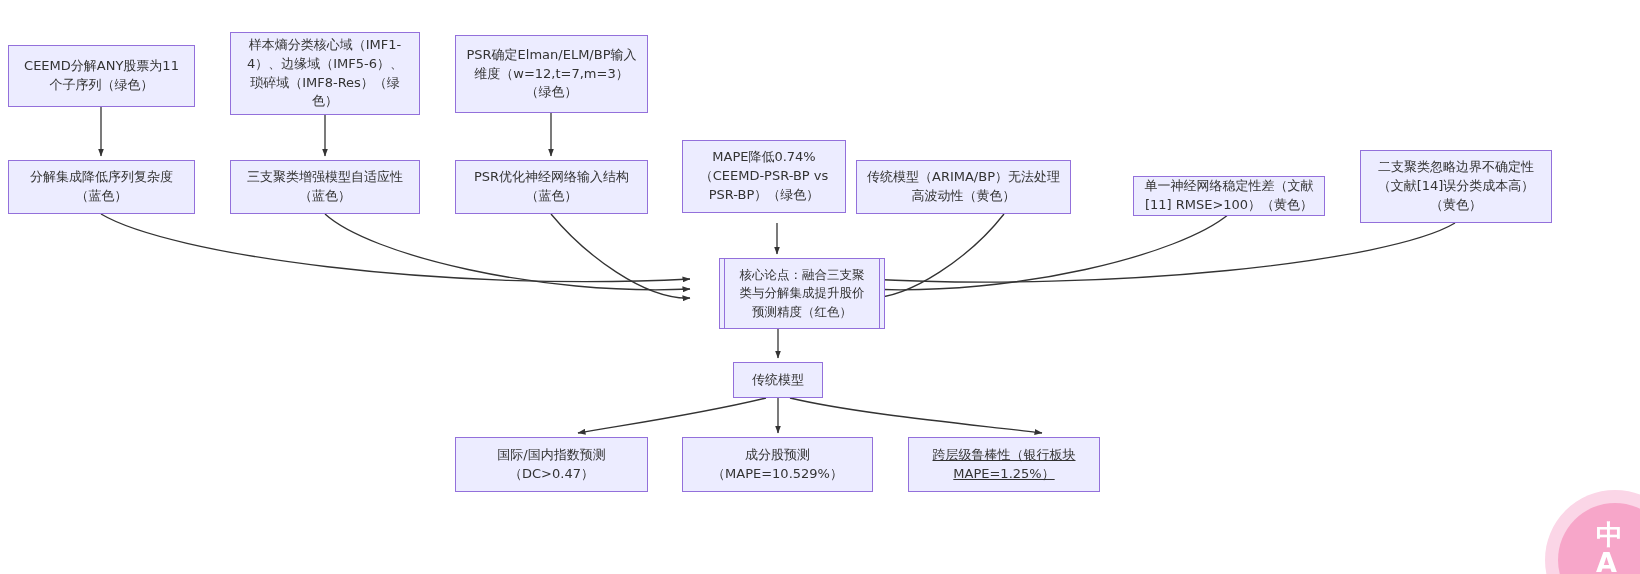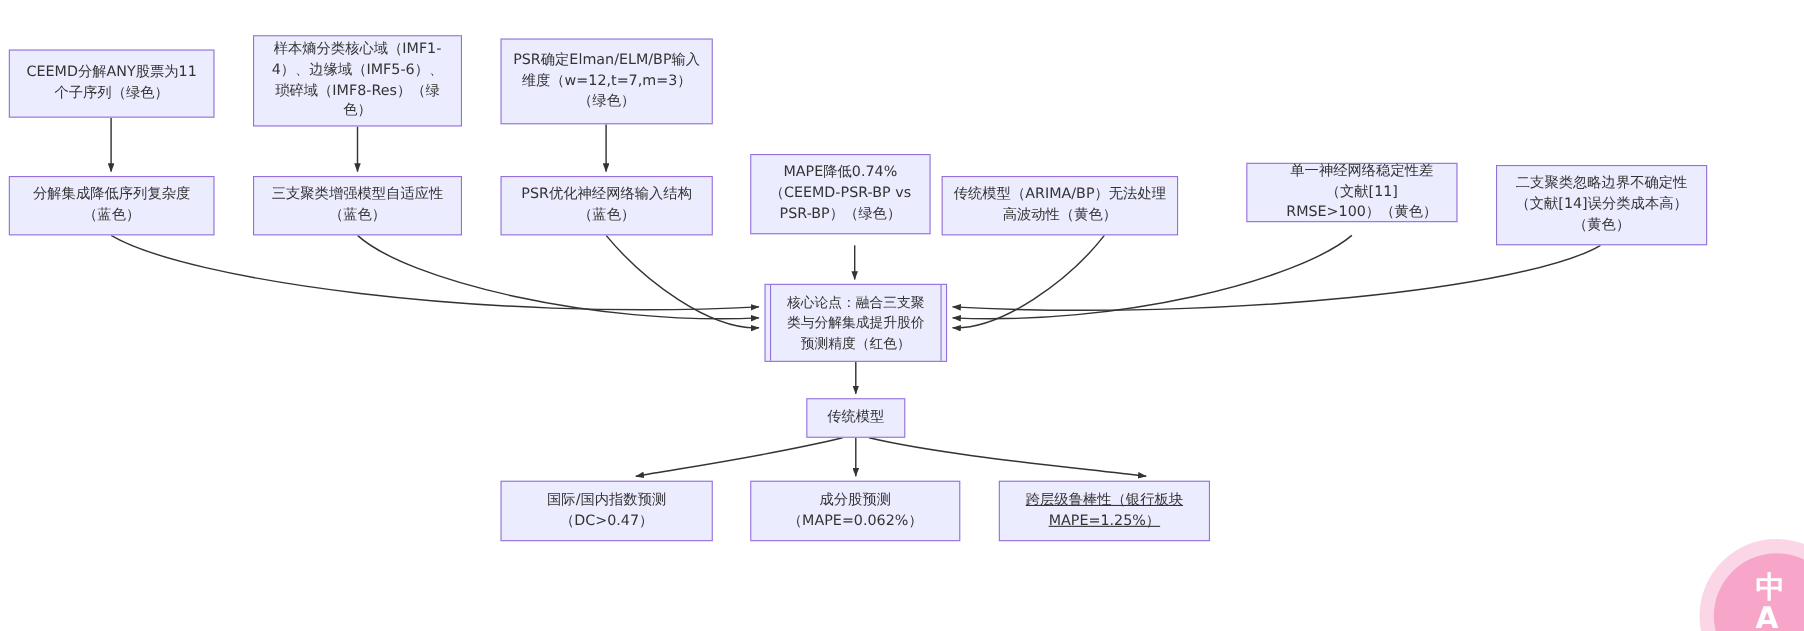--- a/index.html
+++ b/index.html
@@ -24,40 +24,40 @@
     color: #333333;
     font-size: 13px;
     line-height: 1.45;
     display: flex;
     align-items: center;
     justify-content: center;
     text-align: center;
     padding: 6px 10px;
     box-sizing: border-box;
   }
-  .subroutine { padding: 4px 14px; }
+  .subroutine { padding: 4px 14px; margin-left: 24px; }
   .subroutine::before, .subroutine::after {
     content: "";
     position: absolute;
     top: 0; bottom: 0;
     width: 1px;
     background: #9370DB;
   }
   .subroutine::before { left: 4px; }
   .subroutine::after  { right: 4px; }
 
   #n-ceemd       { left: 8px;    top: 45px;  width: 187px; height: 62px; }
   #n-entropy     { left: 230px;  top: 32px;  width: 190px; height: 83px; }
   #n-psr-input   { left: 455px;  top: 35px;  width: 193px; height: 78px; }
   #n-decomp      { left: 8px;    top: 160px; width: 187px; height: 54px; }
   #n-threeway    { left: 230px;  top: 160px; width: 190px; height: 54px; }
   #n-psr-opt     { left: 455px;  top: 160px; width: 193px; height: 54px; }
   #n-mape        { left: 682px;  top: 140px; width: 164px; height: 73px; }
   #n-traditional { left: 856px;  top: 160px; width: 215px; height: 54px; }
-  #n-single-nn   { left: 1133px; top: 148px; width: 192px; height: 54px; padding-left: 28px; }
+  #n-single-nn   { left: 1133px; top: 176px; width: 192px; height: 40px; }
   #n-twoway      { left: 1360px; top: 150px; width: 192px; height: 73px; }
   #n-core        { left: 695px;  top: 258px; width: 166px; height: 71px; font-size: 12.5px; }
   #n-experiment  { left: 733px;  top: 362px; width: 90px;  height: 36px; }
   #n-index       { left: 455px;  top: 437px; width: 193px; height: 55px; }
   #n-constituent { left: 682px;  top: 437px; width: 191px; height: 55px; }
   #n-robust      { left: 908px;  top: 437px; width: 192px; height: 55px; text-decoration: underline; }
 
   .translate-widget {
     position: absolute;
     left: 1545px; top: 490px;
@@ -135,21 +135,21 @@
   <div class="node" id="n-mape">MAPE降低0.74%（CEEMD-PSR-BP vs PSR-BP）（绿色）</div>
   <div class="node" id="n-traditional">传统模型（ARIMA/BP）无法处理高波动性（黄色）</div>
   <div class="node" id="n-single-nn">单一神经网络稳定性差（文献[11] RMSE&gt;100）（黄色）</div>
   <div class="node" id="n-twoway">二支聚类忽略边界不确定性（文献[14]误分类成本高）（黄色）</div>
 
   <div class="node subroutine" id="n-core">核心论点：融合三支聚类与分解集成提升股价预测精度（红色）</div>
 
   <div class="node" id="n-experiment">传统模型</div>
 
   <div class="node" id="n-index">国际/国内指数预测（DC&gt;0.47）</div>
-  <div class="node" id="n-constituent">成分股预测（MAPE=0.062%）</div>
+  <div class="node" id="n-constituent">成分股预测（MAPE=10.529%）</div>
   <div class="node" id="n-robust">跨层级鲁棒性（银行板块 MAPE=1.25%）</div>
 
   <div class="translate-widget">
     <div class="translate-halo"></div>
     <div class="translate-circle">
       <span class="translate-label">中
 A</span>
     </div>
   </div>
 

